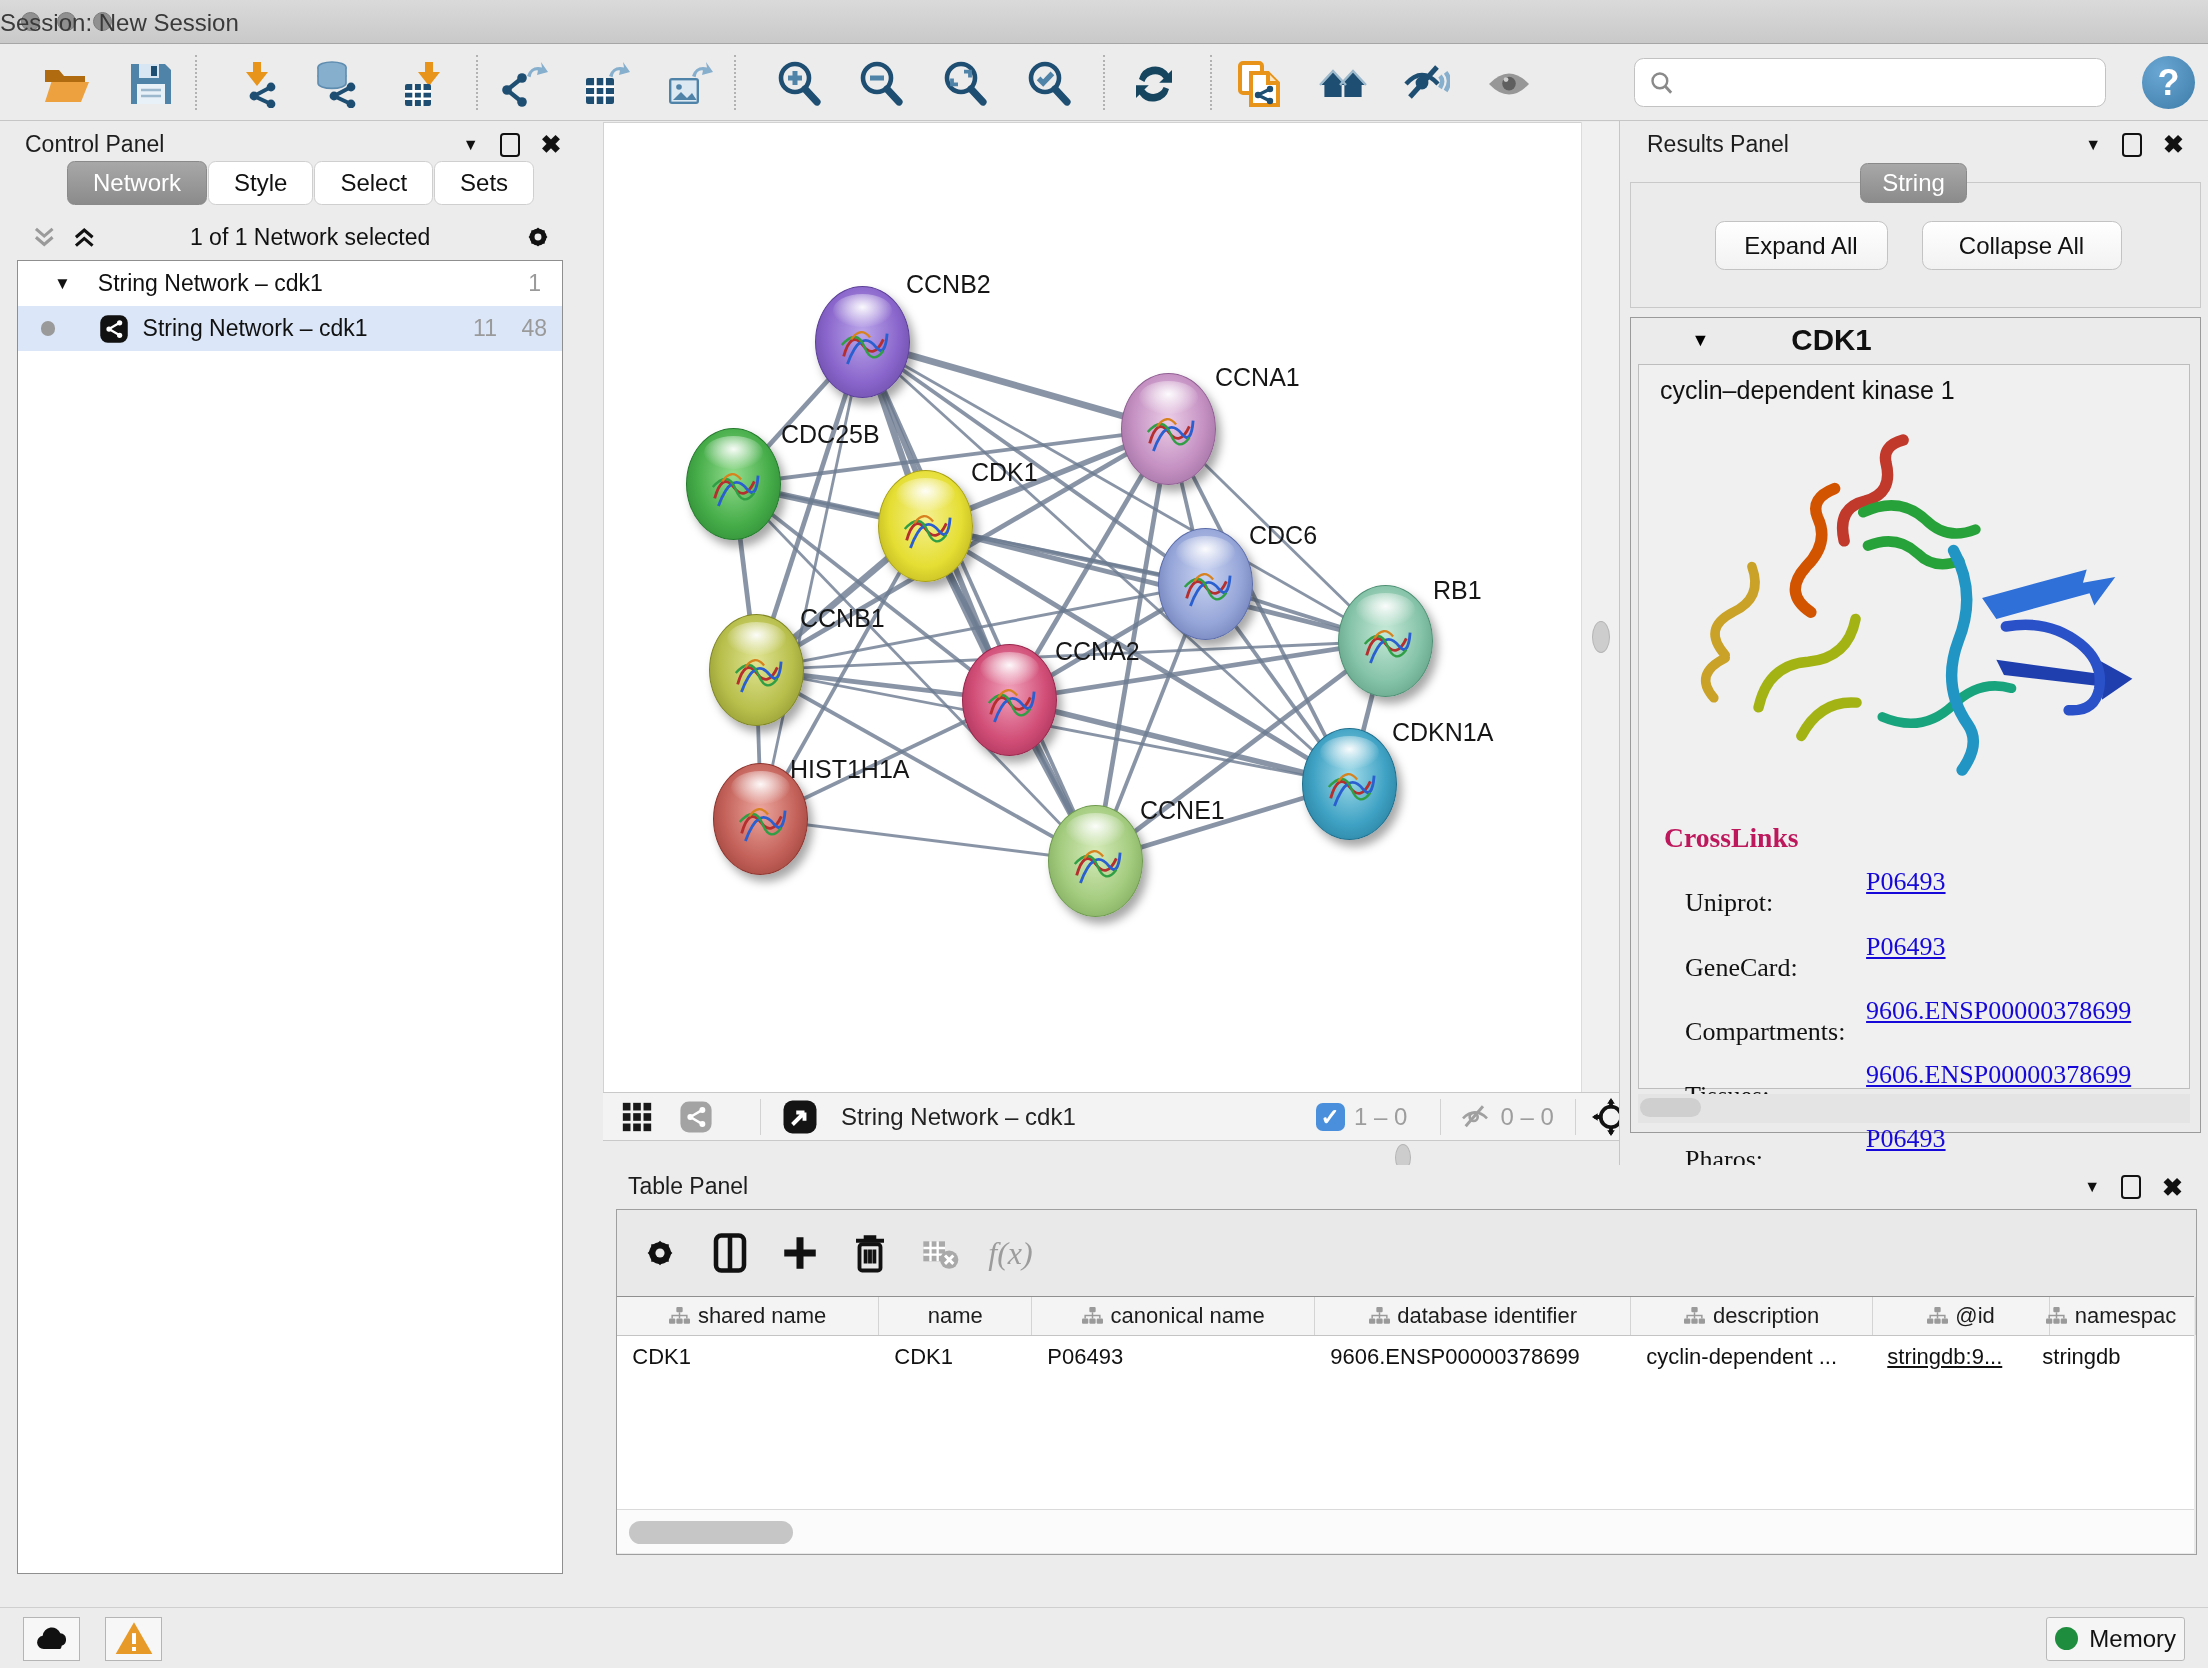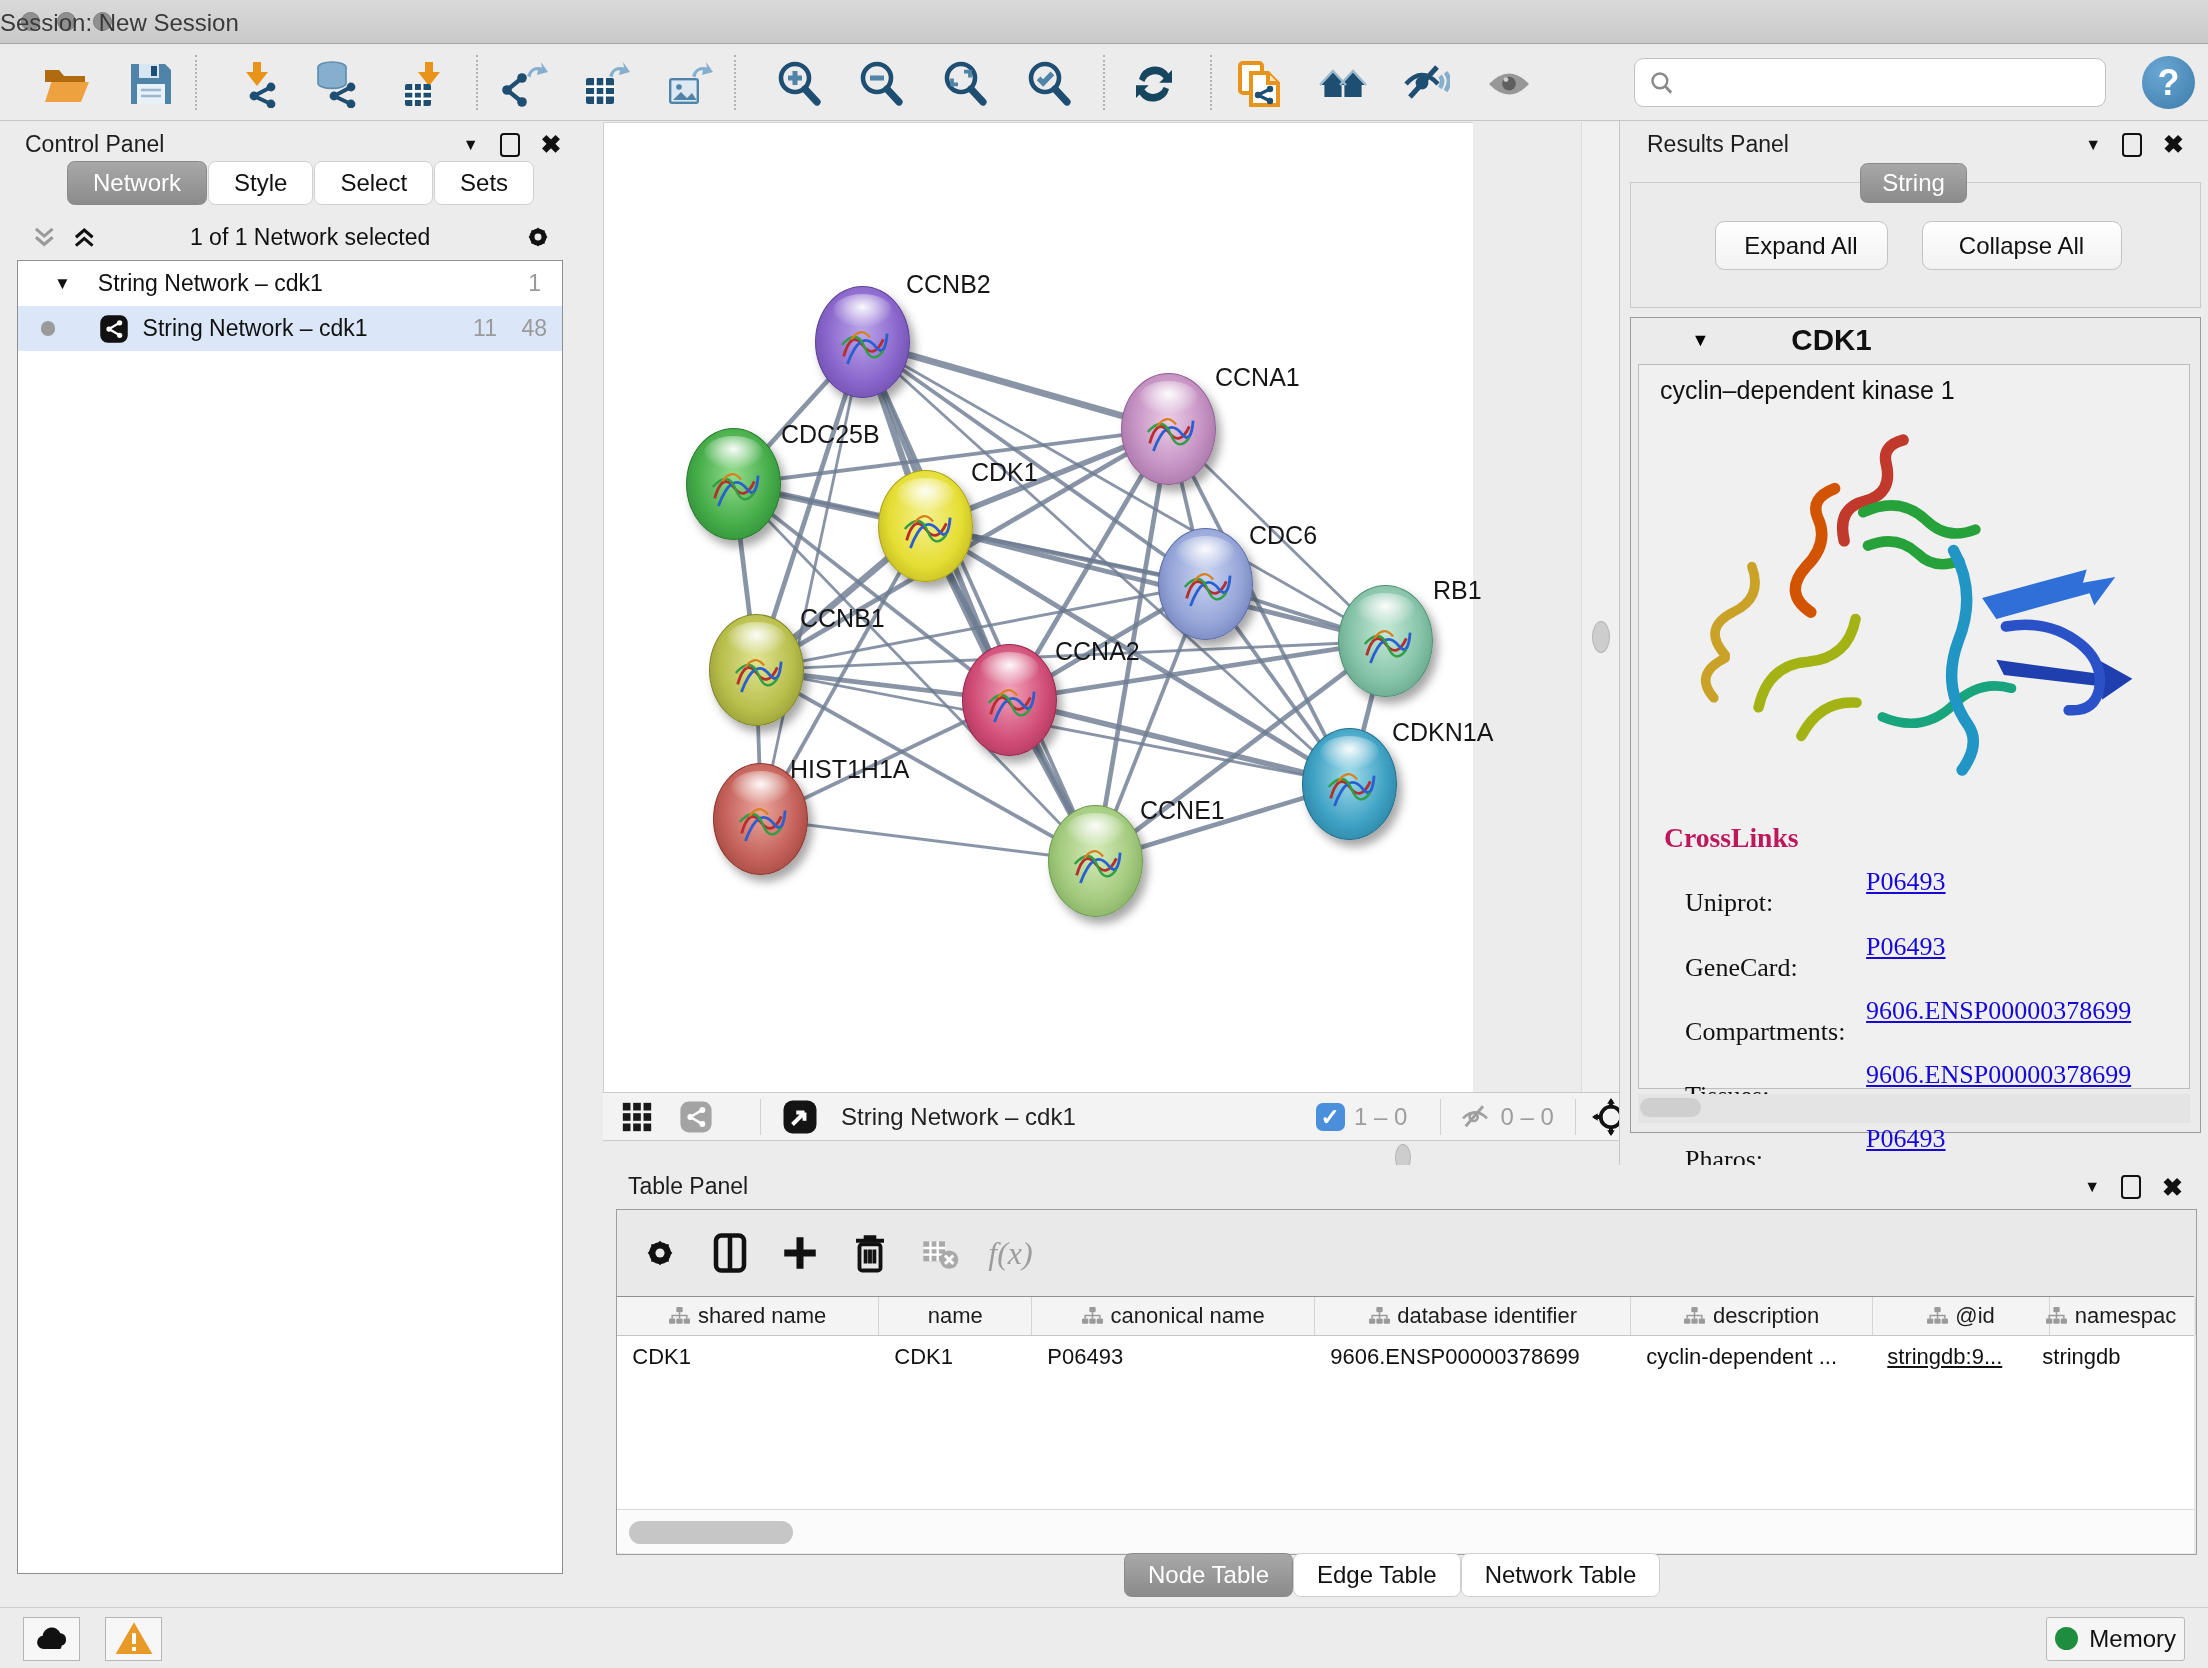--- a/index.html
+++ b/index.html
@@ -51,21 +51,21 @@
   #cp-chevrons { display:flex; gap:11.4px; margin-left:13.3px; }
   #cp-selection { flex:1; text-align:center; font-size:23px; color:#111; }
   #cp-gear { margin-right:9.5px; }
   #cp-tree { position:absolute; left:17px; top:139px; width:546px; height:1314px;
     background:#fff; border:1.9px solid #8f8f8f; }
   .tree-row { position:relative; height:45px; display:flex; align-items:center; font-size:23px; color:#111; }
   .tree-row.selected { background:#dbe7f8; }
   .tree-count { position:absolute; color:#9a9a9a; font-size:23px; }
 
   
-  #network-area { position:absolute; left:603px; top:122px; width:870px; height:970px;
+  #network-area { position:absolute; left:603px; top:122px; width:978px; height:970px;
     background:#fff; border-left:1px solid #d2d2d2; border-top:1px solid #d2d2d2; }
   #net-svg { position:absolute; left:0; top:0; }
   .node { position:absolute; border-radius:50%; }
   .node-gloss { position:absolute; left:18%; top:6%; width:64%; height:30%;
     border-radius:50%; background:radial-gradient(ellipse at 50% 40%, rgba(255,255,255,.95), rgba(255,255,255,0) 75%); }
   .node-label { position:absolute; font-size:25px; color:#161616; white-space:nowrap; }
   #right-splitter { position:absolute; left:1581px; top:122px; width:38px; height:970px; background:#f0f0f0; border-left:1px solid #dcdcdc; }
   #right-splitter .grip, .oval-grip { background:#cdcdcd; border:1px solid #b5b5b5; border-radius:50%; }
   #right-splitter .grip { position:absolute; left:9.5px; top:499px; width:18px; height:32px; }
   #bottom-splitter-grip { position:absolute; left:1395px; top:1144px; width:16px; height:27px; }
@@ -755,25 +755,20 @@
           <div class="td-cell" style="left: 415px; width: 283px;">P06493</div>
           <div class="td-cell" style="left: 698px; width: 316px;">9606.ENSP00000378699</div>
           <div class="td-cell" style="left: 1014px; width: 242px;">cyclin-dependent ...</div>
           <div class="td-cell" style="left: 1255px; width: 154px; text-decoration: underline;">stringdb:9...</div>
           <div class="td-cell" style="left: 1410px; width: 169px;">stringdb</div>
         </div>
       <div id="tp-hscroll">
           <div class="thumb"></div>
         </div>
     </div>
-    <div id="tp-tabs">
-        <div class="tp-tab gray-tab">Node Table</div>
-        <div class="tp-tab white-tab">Edge Table</div>
-        <div class="tp-tab white-tab">Network Table</div>
-      </div>
   </div>
 
   <div id="bottom-bar">
     <button class="bb-btn" style="left:23px;">
       <svg width="40" height="40" viewBox="0 0 24 24">
         <path d="M7 18a4 4 0 0 1-.6-7.95A5.5 5.5 0 0 1 17 8.6 3.8 3.8 0 0 1 17.8 16 3 3 0 0 1 17 18z" fill="#111"></path>
       </svg>
     </button>
     <button class="bb-btn" style="left:105px;">
       <svg width="40" height="40" viewBox="0 0 24 24">

